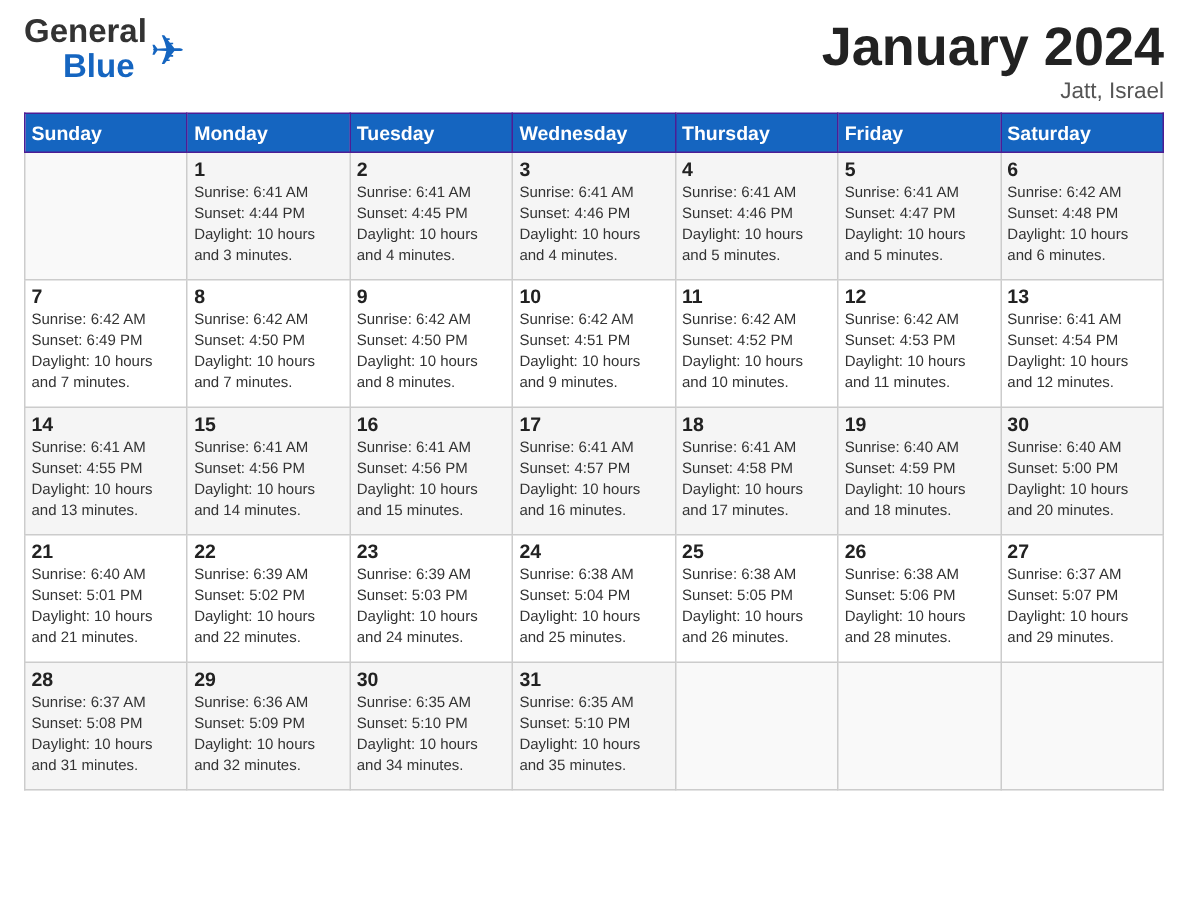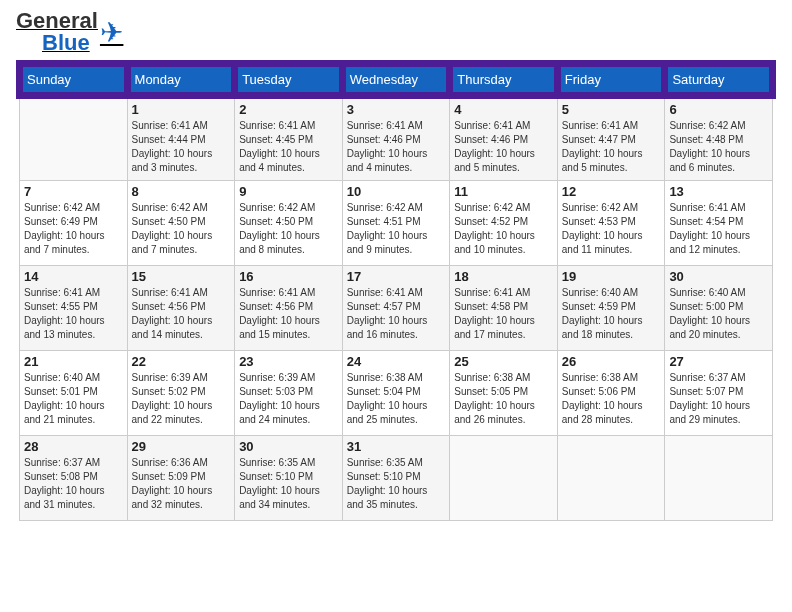--- a/index.html
+++ b/index.html
@@ -34,21 +34,20 @@
     .logo-blue {
       font-size: 22px;
       font-weight: bold;
       color: #1565c0;
       line-height: 1;
       margin-left: 26px;
     }
     .logo-text {
       display: flex;
       align-items: center;
-      text-decoration: underline;
     }
     .logo-bird {
       color: #1565c0;
       font-size: 28px;
       margin-left: 2px;
     }
     .title-block {
       text-align: right;
     }
     .month-title {
@@ -62,24 +61,24 @@
     }
     table {
       width: 100%;
       border-collapse: collapse;
       table-layout: fixed;
     }
     thead tr th {
       background-color: #1565c0;
       color: #fff;
       font-size: 13px;
-      font-weight: normal;
+      font-weight: bold;
       padding: 5px 4px;
       text-align: left;
-      border: 7px solid #4c1d95;
+      border: 1px solid #4c1d95;
     }
     tbody tr td {
       border: 1px solid #ccc;
       vertical-align: top;
       padding: 3px 4px;
       font-size: 10.5px;
       color: #333;
       height: 85px;
     }
     tbody tr td .day-number {
@@ -113,20 +112,24 @@
 <div class="container">
   <div class="header">
     <div class="logo">
       <div class="logo-text">
         <div>
           <span class="logo-general">General</span><br>
           <span class="logo-blue">Blue</span>
         </div>
         <span class="logo-bird">✈</span>
       </div>
+    </div>
+    <div class="title-block">
+      <div class="month-title">January 2024</div>
+      <div class="location">Jatt, Israel</div>
     </div>
   </div>
 
   <table>
     <thead>
       <tr>
         <th>Sunday</th>
         <th>Monday</th>
         <th>Tuesday</th>
         <th>Wednesday</th>

